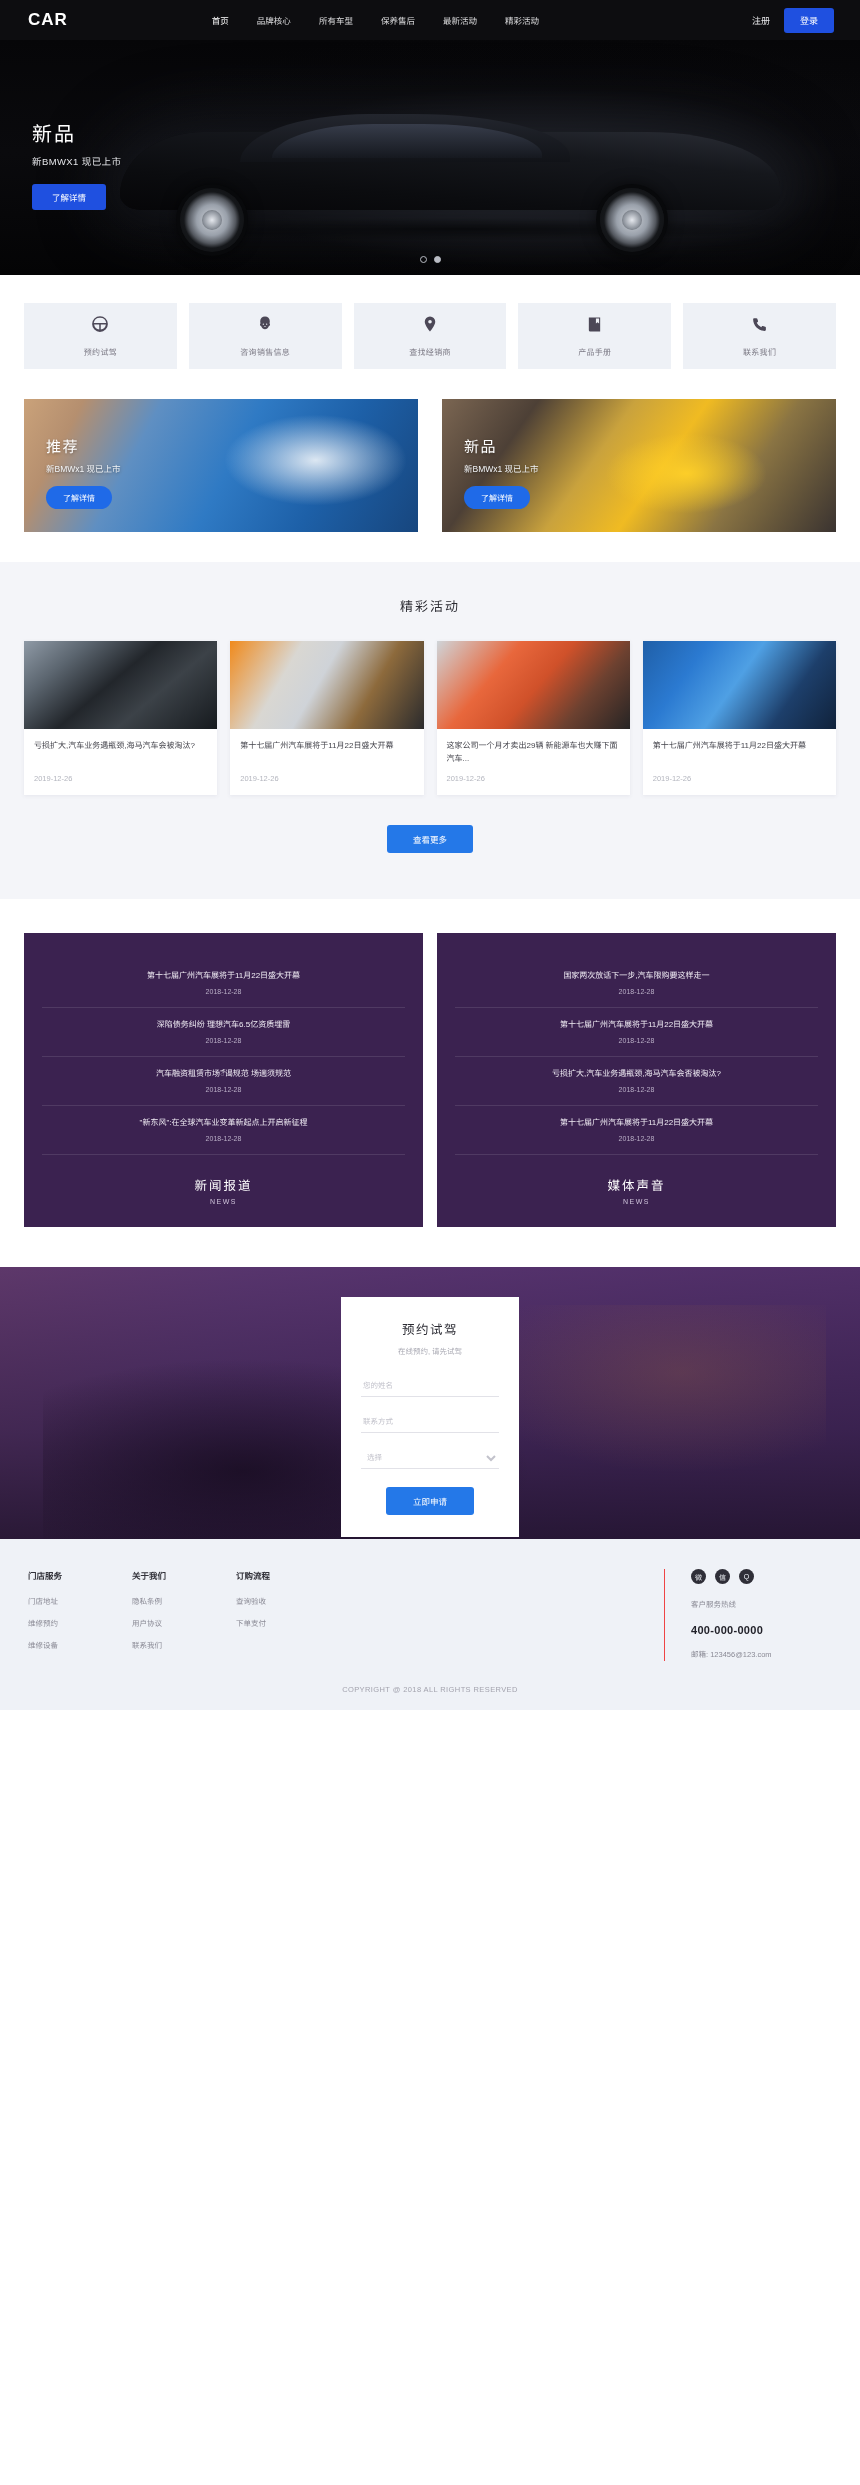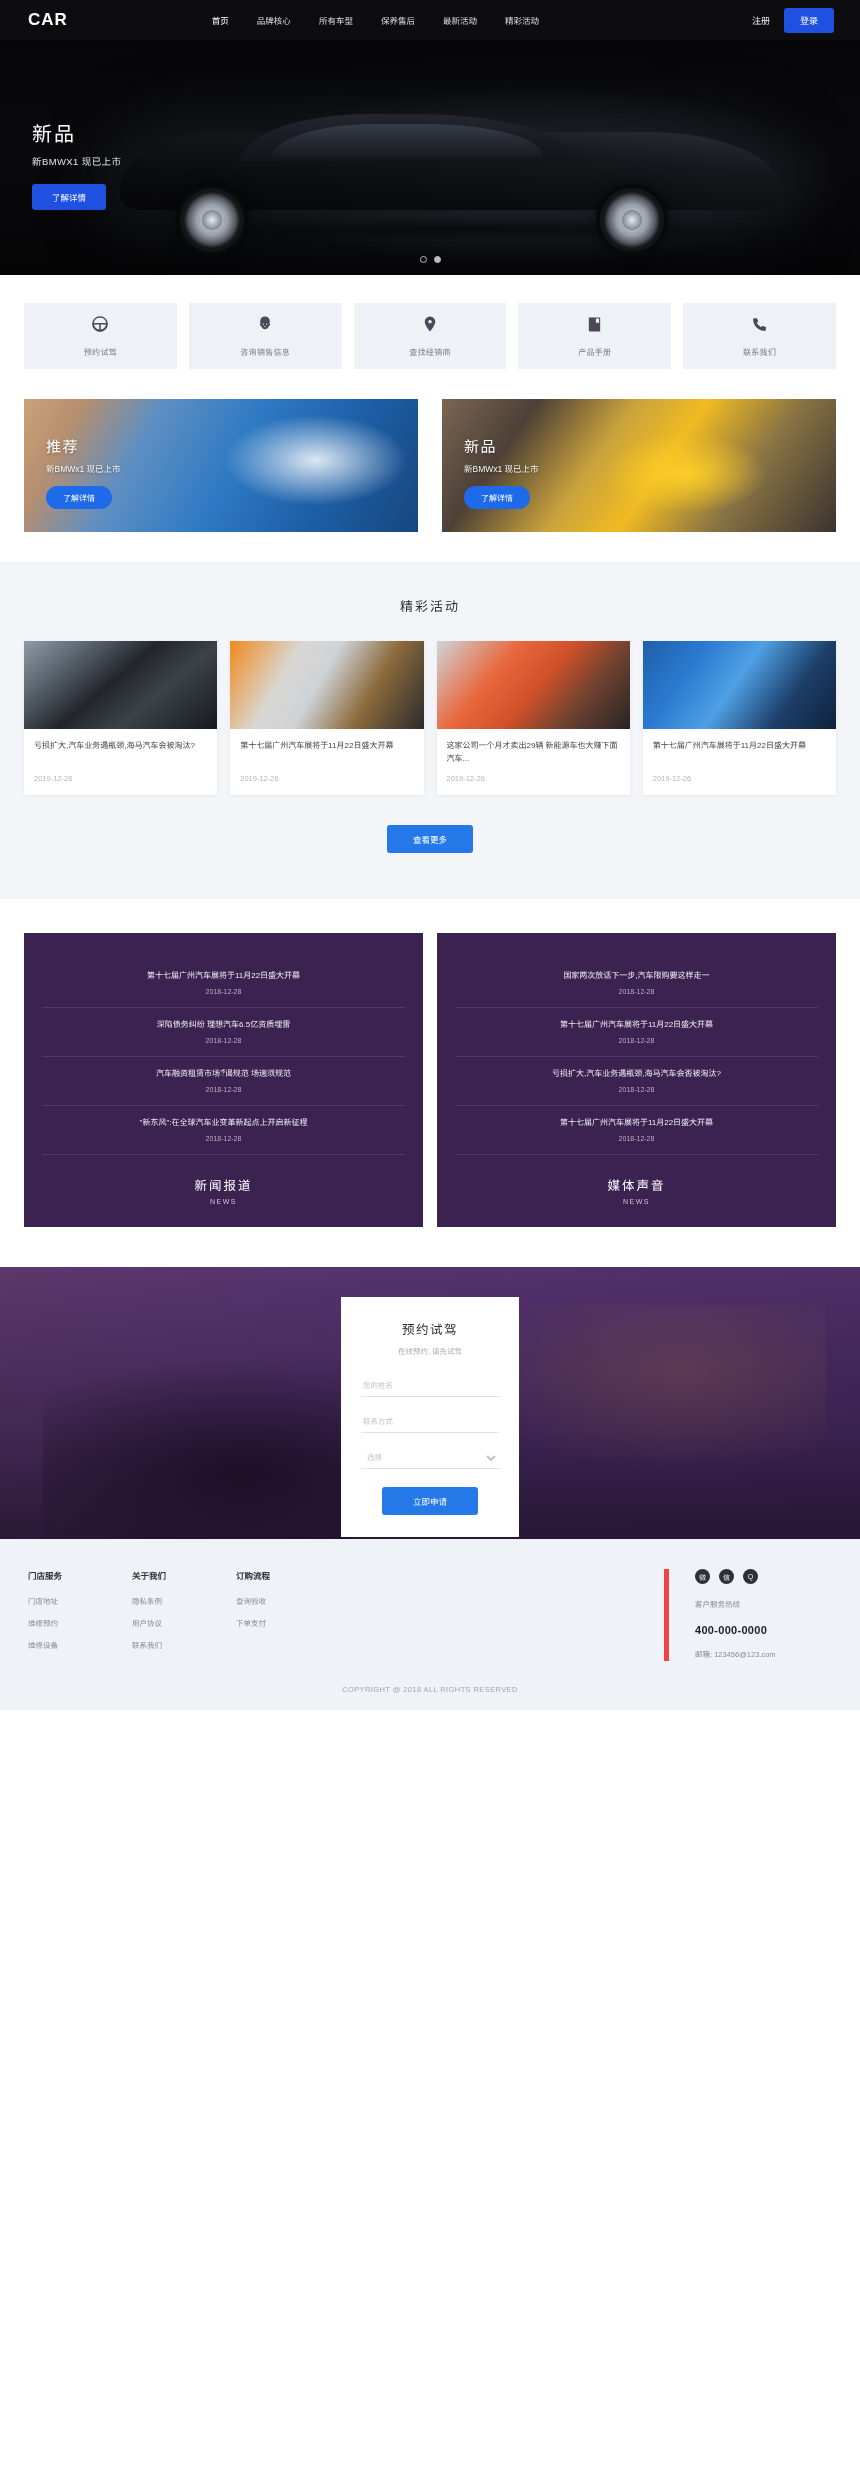--- a/index.html
+++ b/index.html
@@ -417,21 +417,21 @@
     color: #c2c2cb;
     padding: 5px 2px;
     margin-bottom: 18px;
     outline: none;
     background: transparent;
     font-family: inherit;
     border-radius: 0;
   }
   .book-btn {
     display: block;
-    width: 96px;
+    width: 88px;
     margin: 0 auto;
     background: #2478e8;
     color: #fff;
     border: none;
     font-size: 8.5px;
     border-radius: 3px;
     padding: 8px 4px;
     cursor: pointer;
     font-family: inherit;
   }
@@ -452,21 +452,21 @@
   .f-link {
     font-size: 7.5px;
     color: #8a8a95;
     margin-bottom: 11px;
     cursor: pointer;
     display: block;
   }
   .f-right {
     margin-left: auto;
     padding-left: 26px;
-    border-left: 5px solid #ef4444;
+    border-left: 1px solid #ef4444;
     width: 168px;
   }
   .socials { display: flex; gap: 9px; margin-bottom: 14px; }
   .social {
     width: 15px; height: 15px;
     border-radius: 50%;
     background: #2f2f38;
     color: #eff2f7;
     font-size: 7px;
     display: flex;

